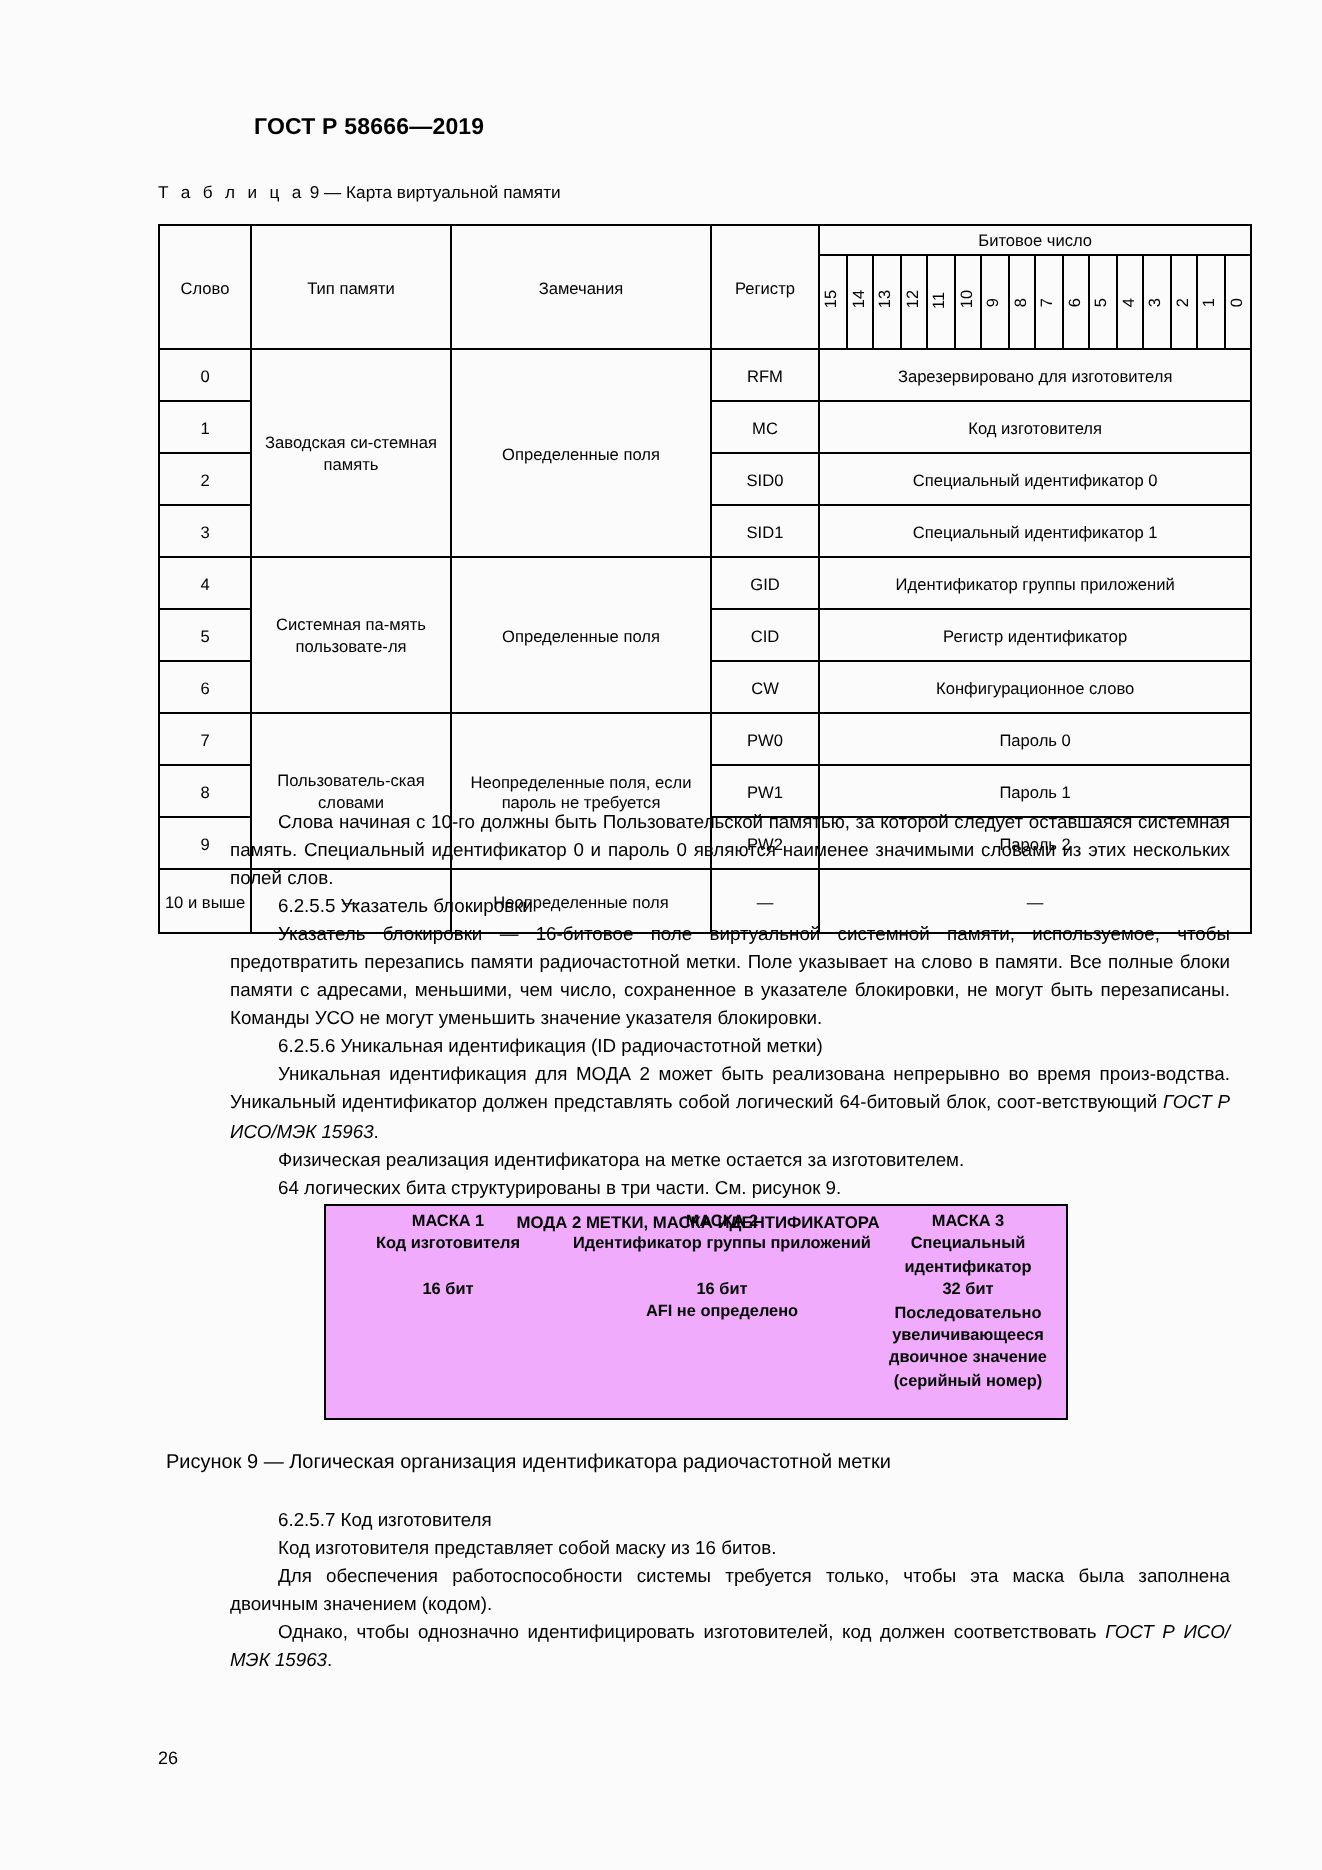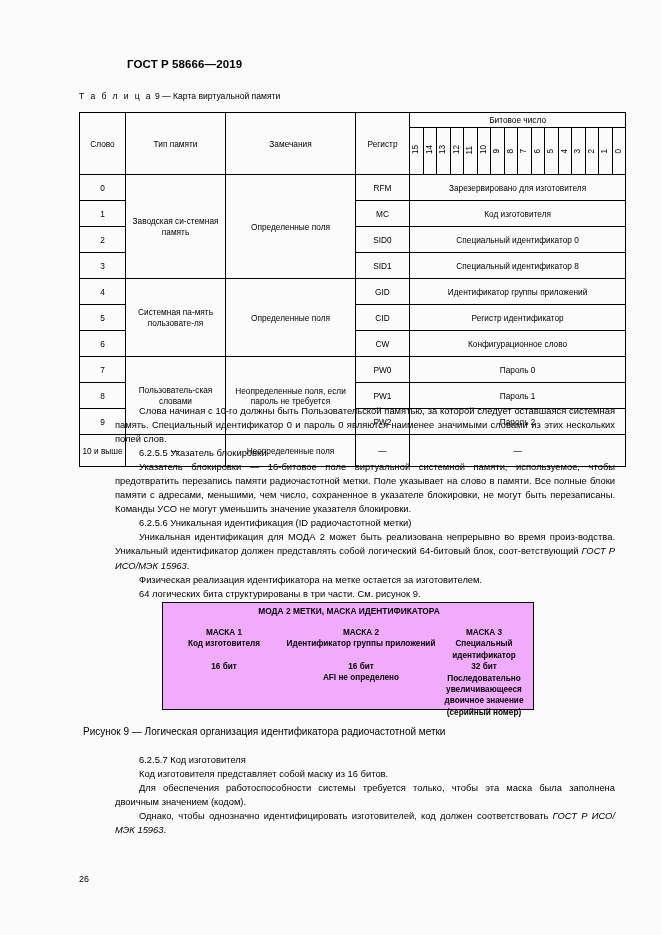--- a/index.html
+++ b/index.html
@@ -132,21 +132,21 @@
   .fig-title {
     position: absolute;
     left: 0; top: 3px;
     width: 372px;
     text-align: center;
     font-size: 8.4px;
     font-weight: bold;
   }
   .fig-col {
     position: absolute;
-    top: 24px;
+    top: 2px;
     text-align: center;
     font-size: 8.2px;
     font-weight: bold;
     line-height: 11.4px;
   }
   .fig-col-1 { left: 2px;   width: 118px; }
   .fig-col-2 { left: 118px; width: 160px; }
   .fig-col-3 { left: 272px; width: 98px; }
   .fig-gap { display: block; height: 11px; }
 
@@ -242,21 +242,21 @@
         <td class="body-row desc-cell" colspan="16">Код изготовителя</td>
       </tr>
       <tr>
         <td class="body-row">2</td>
         <td class="body-row desc-cell">SID0</td>
         <td class="body-row desc-cell" colspan="16">Специальный идентификатор 0</td>
       </tr>
       <tr>
         <td class="body-row">3</td>
         <td class="body-row desc-cell">SID1</td>
-        <td class="body-row desc-cell" colspan="16">Специальный идентификатор 8</td>
+        <td class="body-row desc-cell" colspan="16">Специальный идентификатор 1</td>
       </tr>
       <tr>
         <td class="body-row">4</td>
         <td class="body-row cell-just top-al" rowspan="3">Системная па-мять пользовате-ля</td>
         <td class="body-row cell-pad top-al" rowspan="3">Определенные поля</td>
         <td class="body-row desc-cell">GID</td>
         <td class="body-row desc-cell" colspan="16">Идентификатор группы приложений</td>
       </tr>
       <tr>
         <td class="body-row">5</td>

